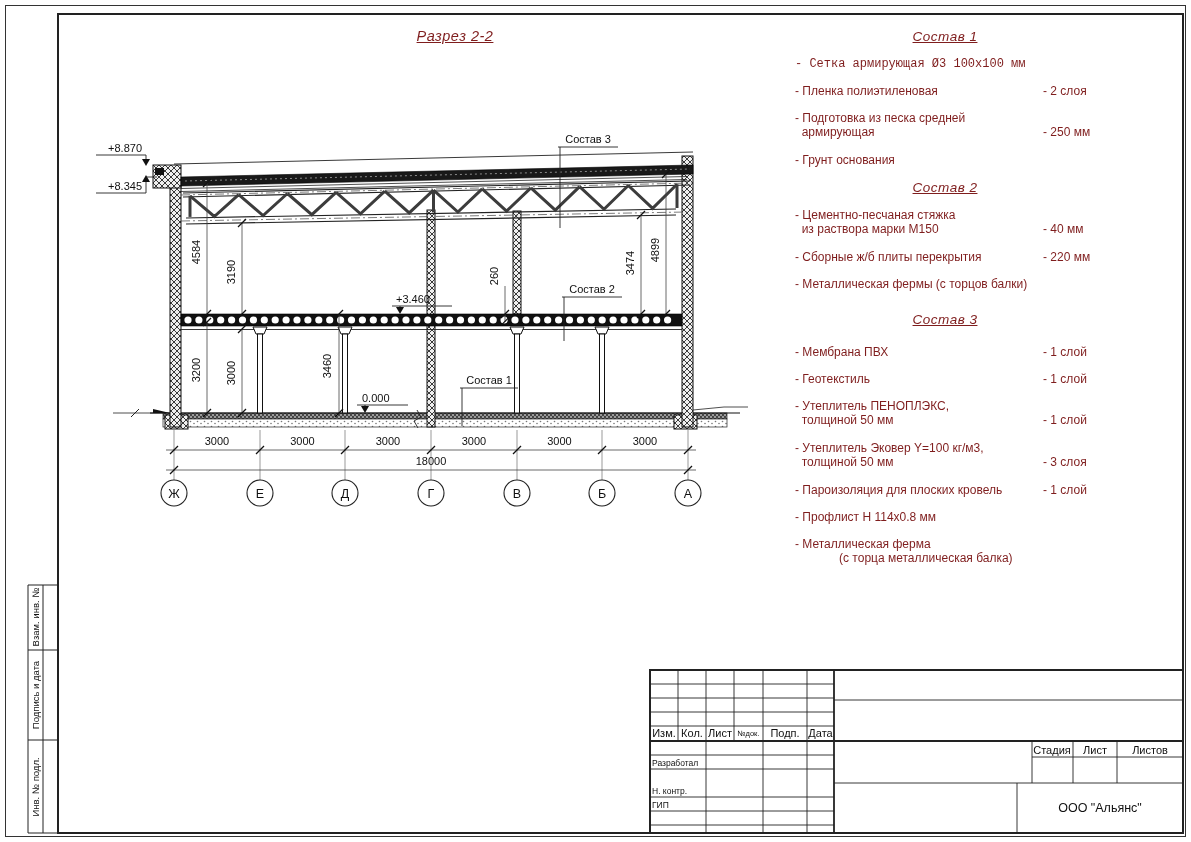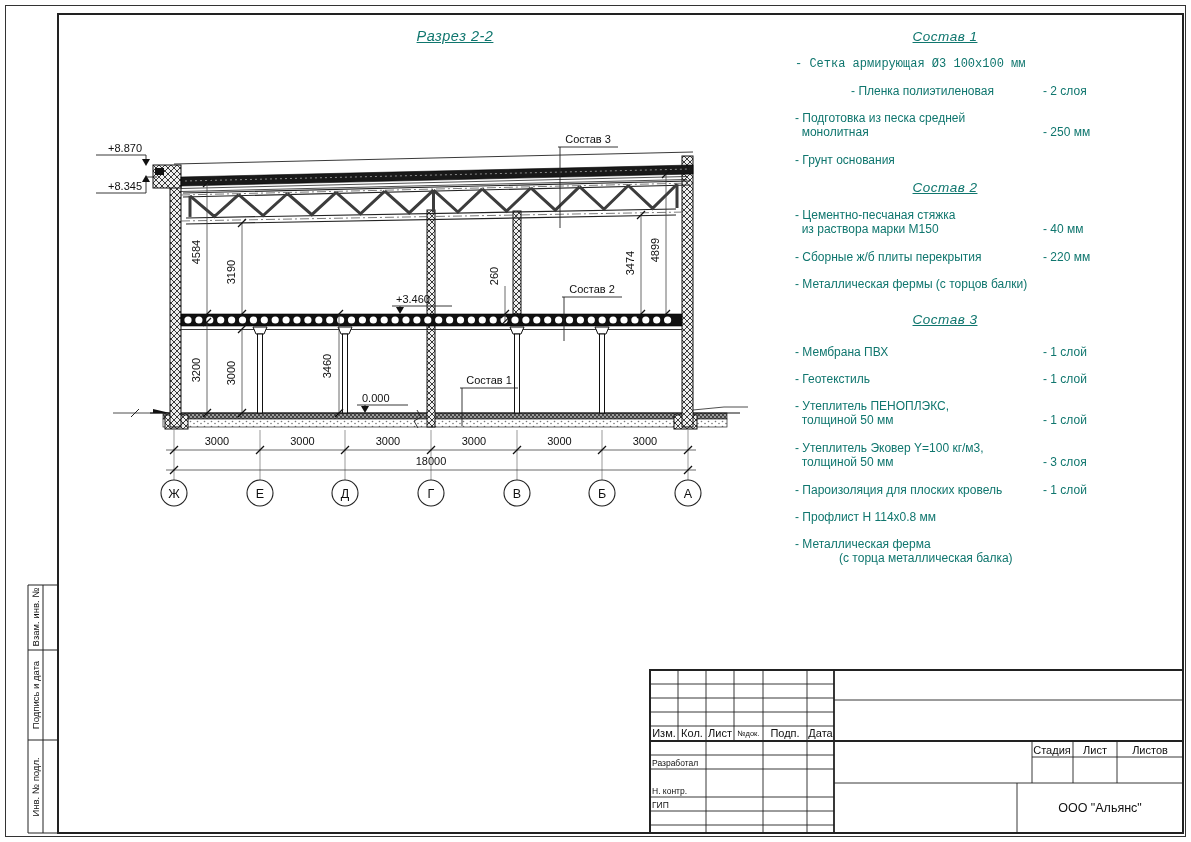--- a/index.html
+++ b/index.html
@@ -1,17 +1,17 @@
 <!DOCTYPE html>
 <html><head>
 <meta charset="utf-8">
 <style>
   html,body{margin:0;padding:0;background:#fff;}
   .sheet{position:relative;width:1191px;height:842px;background:#fff;overflow:hidden;
-         font-family:"Liberation Sans", sans-serif;color:#0f766e;}
+         font-family:"Liberation Sans", sans-serif;color:#7f1d1d;}
   svg text{font-family:"Liberation Sans", sans-serif;fill:#111;}
   .sheet-title{position:absolute;left:355px;top:28px;width:200px;text-align:center;
     font-size:14.5px;font-style:italic;text-decoration:underline;letter-spacing:.5px;}
   .comp-panel{position:absolute;left:795px;top:30px;width:350px;font-size:12px;line-height:14px;}
   .comp-title{text-align:center;width:300px;font-size:13.5px;font-style:italic;
     text-decoration:underline;margin:0 0 13px 0;letter-spacing:.5px;}
   .comp-title.mt1{margin-top:14px;} .comp-title.mt2{margin-top:22px;margin-bottom:18px;}
   .comp-item{position:relative;margin-bottom:13px;padding-right:95px;}
   .comp-item.ml2{margin-bottom:14px;}
   .comp-item .qty{position:absolute;left:248px;bottom:0;white-space:nowrap;}
@@ -25,28 +25,28 @@
 
   <div class="comp-panel">
       <div class="comp-title">Состав 1</div>
       <div class="comp-item">
         <div>
           <div style="white-space: pre; font-family: Liberation Mono, monospace;">- Сетка армирующая Ø3 100х100 мм</div>
         </div>
       </div>
       <div class="comp-item">
         <div>
-          <div style="white-space: pre; text-align: center;">- Пленка полиэтиленовая</div>
+          <div style="white-space: pre;">- Пленка полиэтиленовая</div>
         </div>
         <span class="qty">-  2 слоя</span>
       </div>
       <div class="comp-item ml2">
         <div>
           <div style="white-space: pre;">- Подготовка из песка средней</div>
-          <div style="white-space: pre;">  монолитная</div>
+          <div style="white-space: pre;">  армирующая</div>
         </div>
         <span class="qty">- 250 мм</span>
       </div>
       <div class="comp-item">
         <div>
           <div style="white-space: pre;">- Грунт основания</div>
         </div>
       </div>
       <div class="comp-title mt1">Состав 2</div>
       <div class="comp-item ml2">

